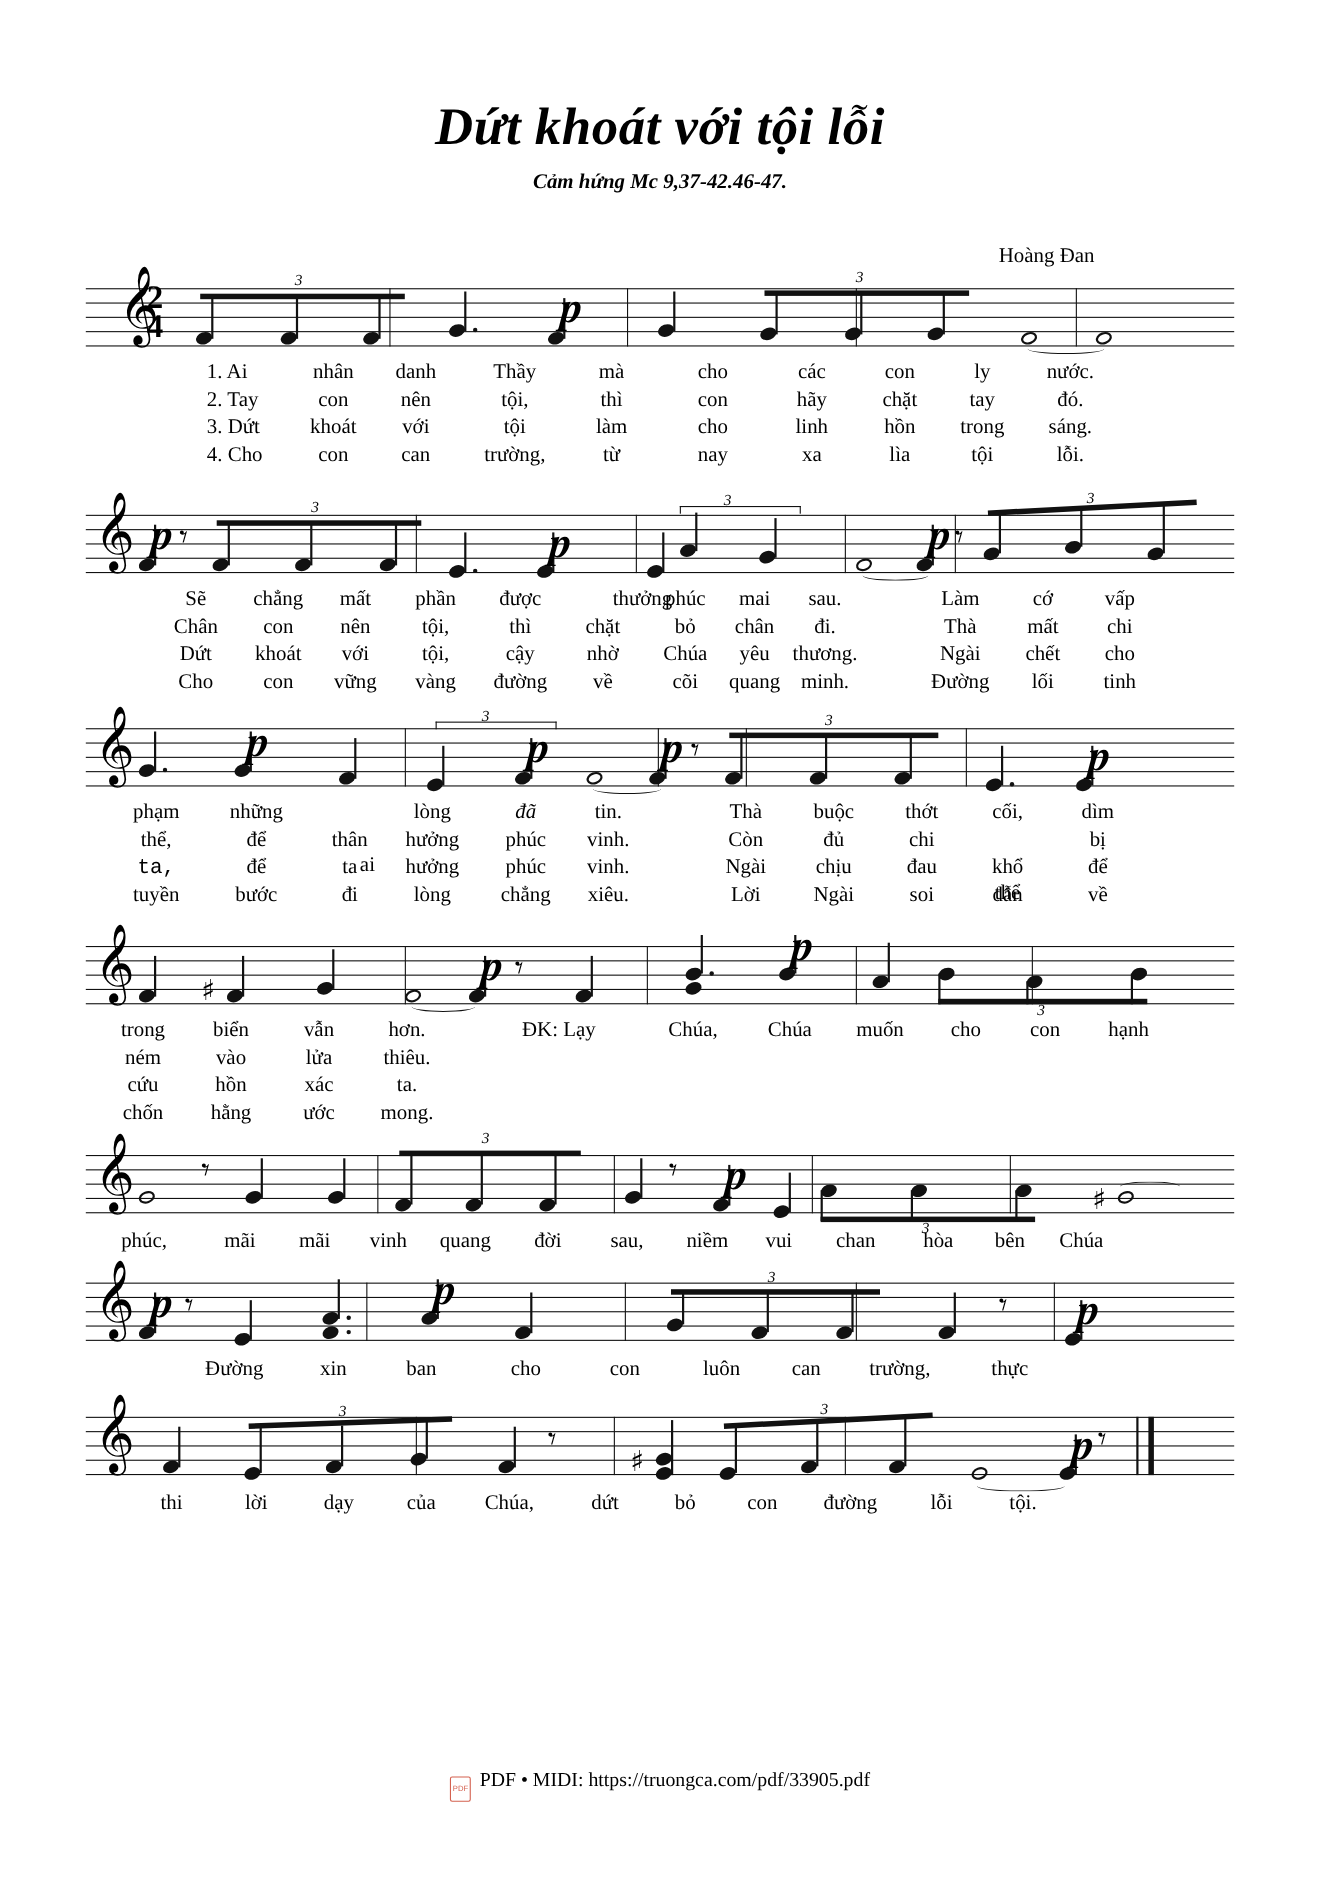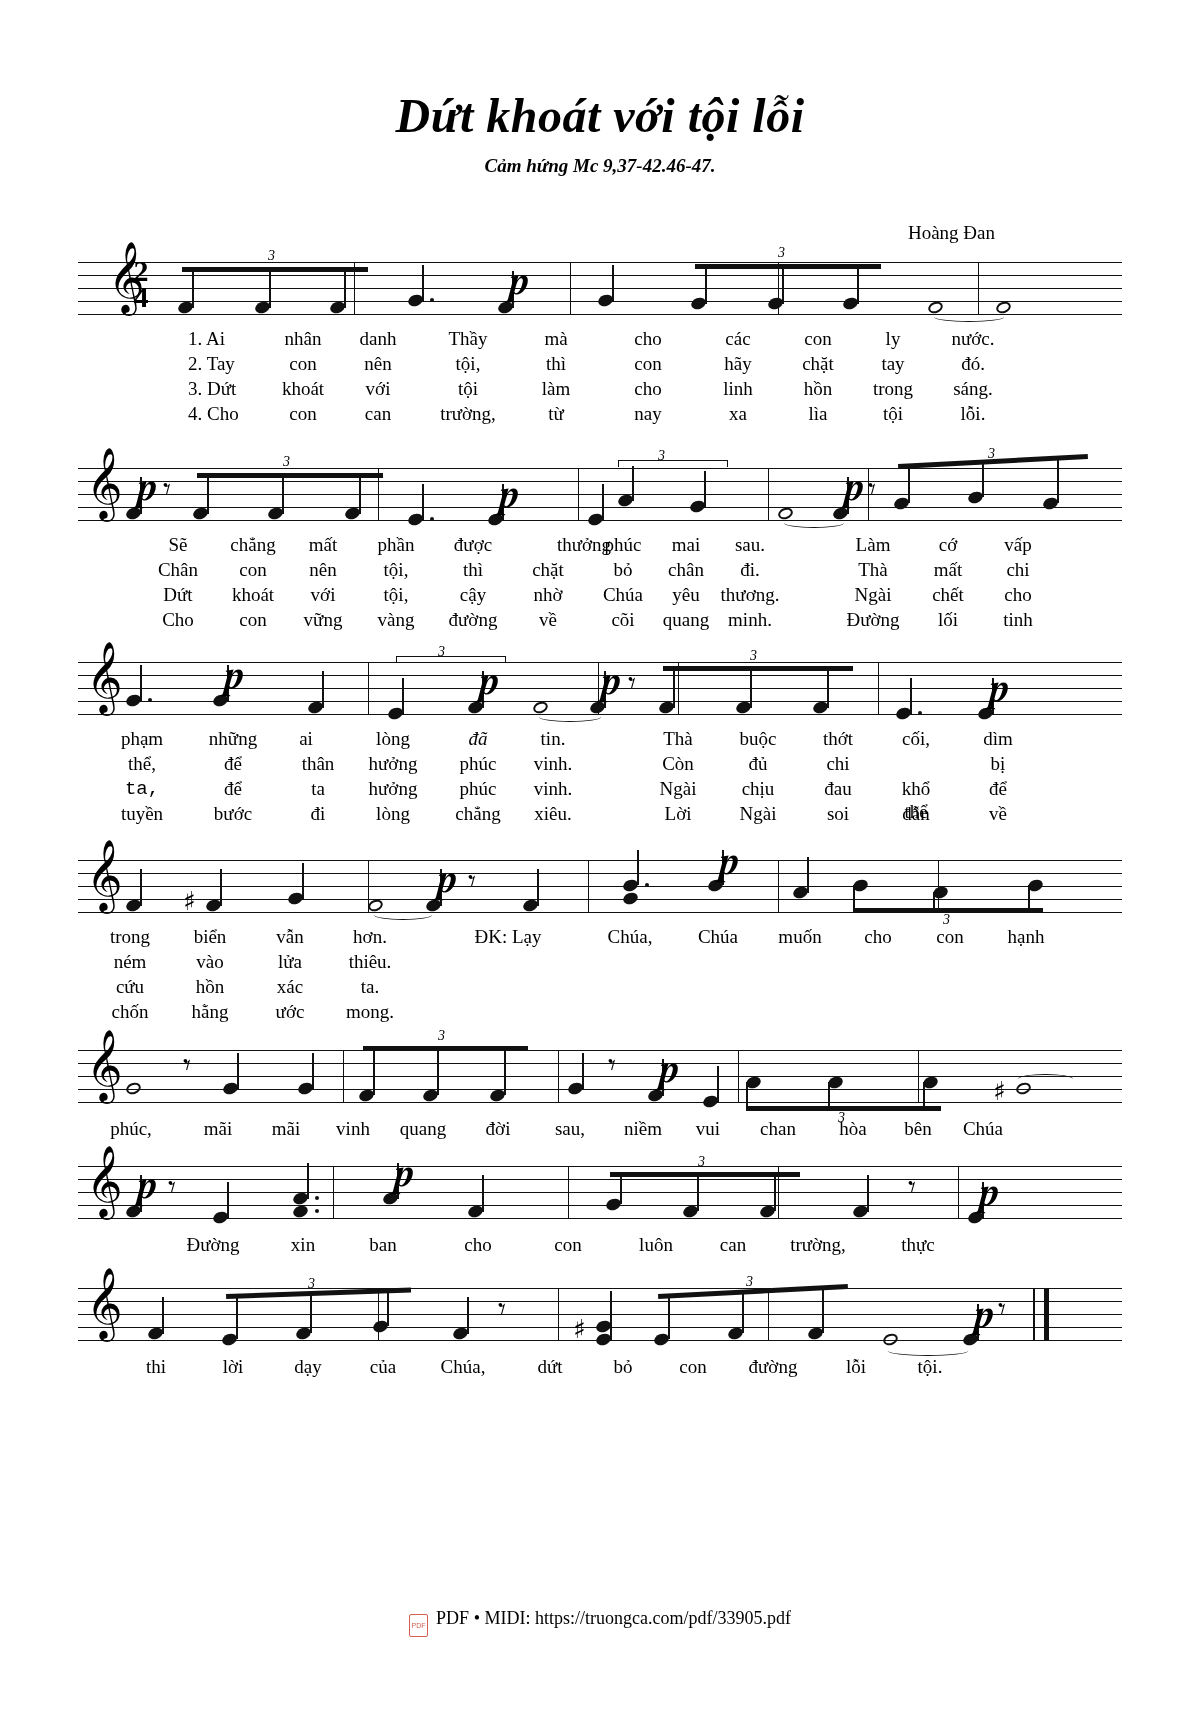--- a/index.html
+++ b/index.html
@@ -520,21 +520,21 @@
       <div class="note" style="left:900px; top:46px;"></div>
       <div class="stem" style="left:914px; top:16px; height:36px;"></div>
       <div class="flag" style="left:912px; top:5px;">𝆏</div>
     </div>
   </div>
 
   <div class="lyricblock" style="top:728px;">
     <div class="lyricrow">
       <span style="left:64px;">phạm</span>
       <span style="left:155px;">những</span>
-      <span style="left:228px;">ai</span>
+      <span style="left:256px;margin-top:48px;">ai</span>
       <span style="left:315px;">lòng</span>
       <span style="left:400px;font-style:italic;">đã</span>
       <span style="left:475px;">tin.</span>
       <span style="left:600px;">Thà</span>
       <span style="left:680px;">buộc</span>
       <span style="left:760px;">thớt</span>
       <span style="left:838px;">cối,</span>
       <span style="left:920px;">dìm</span>
     </div>
     <div class="lyricrow">

